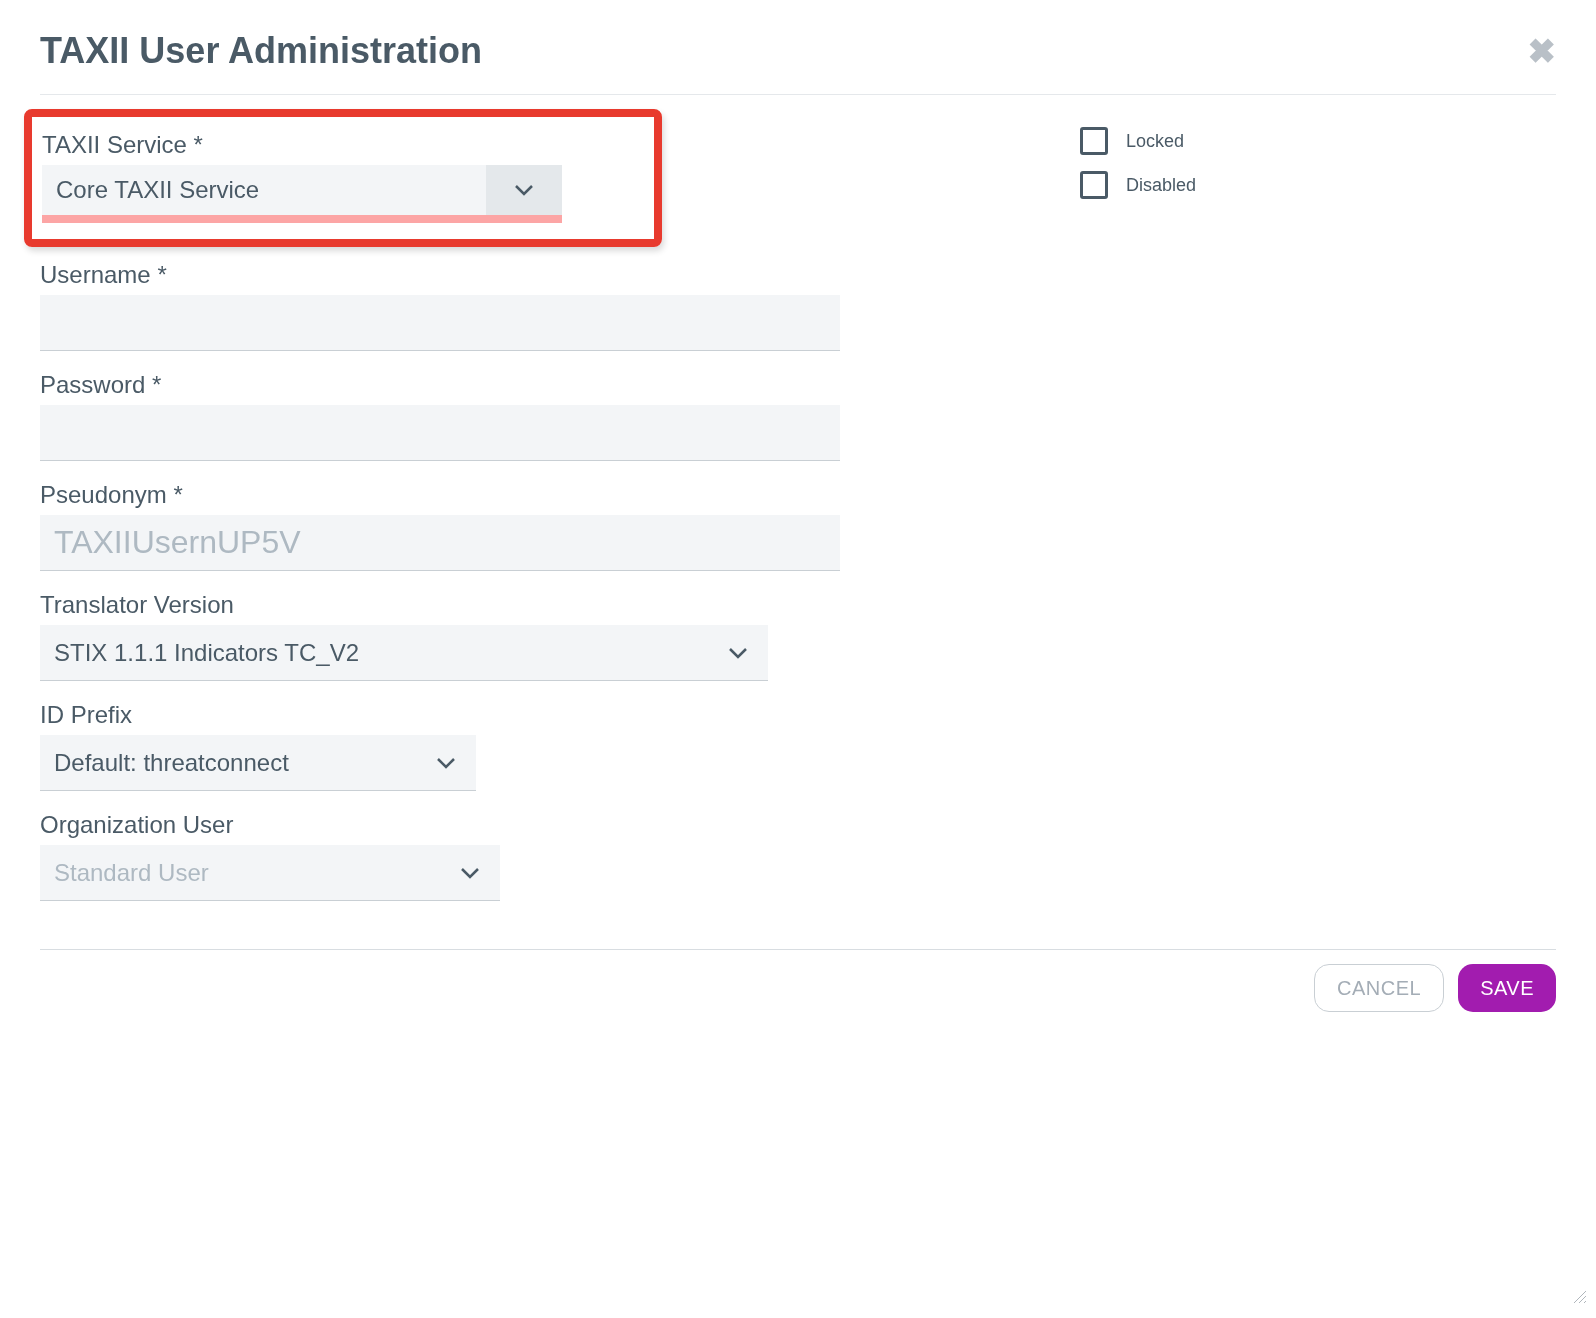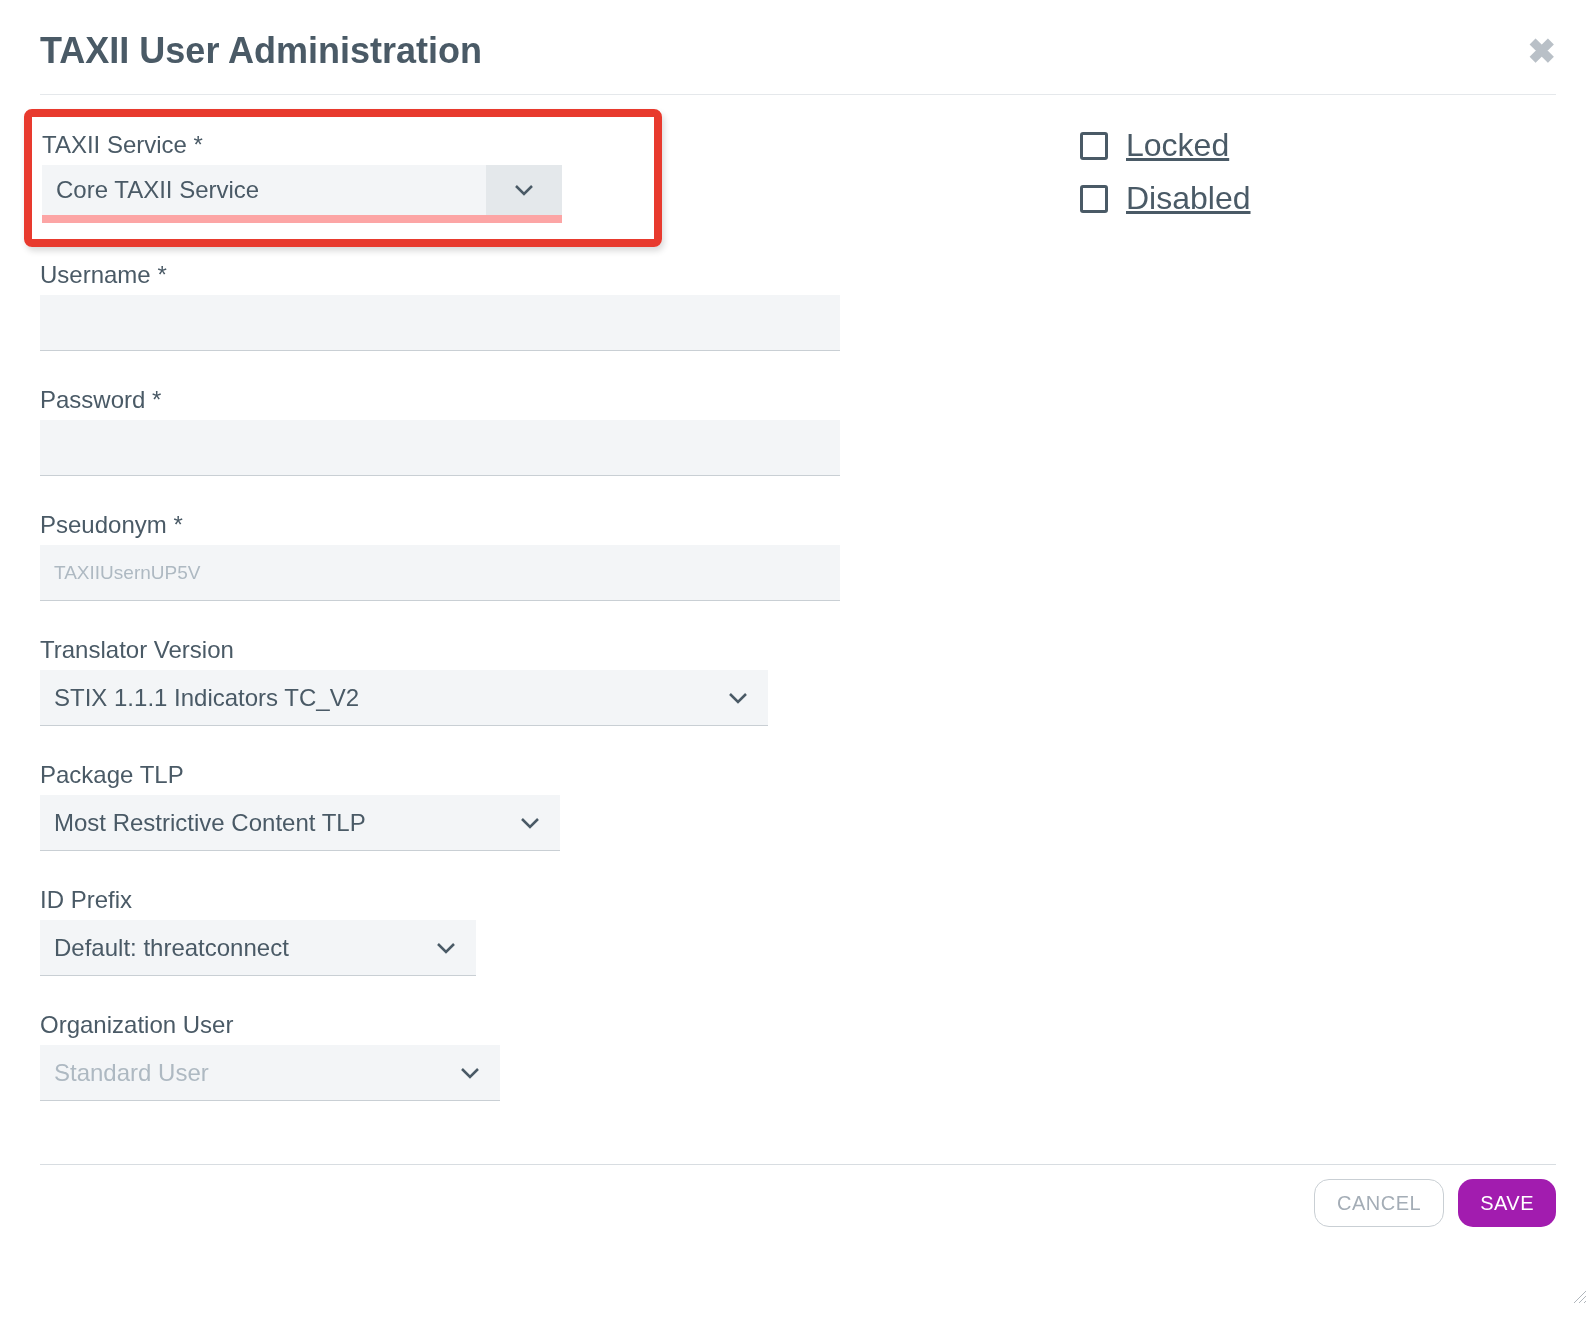--- a/index.html
+++ b/index.html
@@ -56,35 +56,35 @@
       border: 8px solid #e83a2e;
       border-radius: 8px;
       padding: 14px 18px 10px 10px;
       margin-bottom: 14px;
       margin-left: -16px;
       margin-top: -10px;
       width: 638px;
       box-shadow: 2px 4px 6px rgba(0,0,0,0.15);
     }
     .field {
-      margin-bottom: 35px;
+      margin-bottom: 20px;
     }
     .field-label {
       font-size: 24px;
       color: #4a5a66;
       margin-bottom: 6px;
       display: block;
     }
     .text-input {
       width: 800px;
       height: 56px;
       background: #f3f5f7;
       border: none;
       border-bottom: 1px solid #c9cfd4;
-      font-size: 19px;
+      font-size: 32px;
       color: #4a5a66;
       padding: 0 14px;
       outline: none;
     }
     .text-input::placeholder {
       color: #aeb9c2;
     }
     .dropdown {
       display: flex;
       align-items: center;
@@ -152,23 +152,22 @@
       cursor: pointer;
     }
     .checkbox-box {
       width: 28px;
       height: 28px;
       border: 3px solid #4a5a66;
       border-radius: 3px;
       flex-shrink: 0;
     }
     .checkbox-label {
-      font-size: 32px;
-      color: #4a5a66;
-      text-decoration: underline;
+      font-size: 18px;
+      color: #4a5a66;
     }
     .footer {
       margin-top: 28px;
       border-top: 1px solid #d8dde1;
       padding-top: 14px;
       display: flex;
       justify-content: flex-end;
       gap: 14px;
     }
     .btn {
@@ -253,31 +252,20 @@
         <div class="dropdown w-728">
           <div class="dropdown-value">STIX 1.1.1 Indicators TC_V2</div>
           <div class="dropdown-arrow">
             <svg class="chevron" viewBox="0 0 20 12">
                 <path d="M2 2 L10 10 L18 2"></path>
               </svg>
           </div>
         </div>
       </div>
 
-      <div class="field">
-        <label class="field-label">Package TLP</label>
-        <div class="dropdown w-520">
-          <div class="dropdown-value">Most Restrictive Content TLP</div>
-          <div class="dropdown-arrow">
-            <svg class="chevron" viewBox="0 0 20 12">
-                <path d="M2 2 L10 10 L18 2"></path>
-              </svg>
-          </div>
-        </div>
-      </div>
 
       <div class="field">
         <label class="field-label">ID Prefix</label>
         <div class="dropdown w-436">
           <div class="dropdown-value">Default: threatconnect</div>
           <div class="dropdown-arrow">
             <svg class="chevron" viewBox="0 0 20 12">
                 <path d="M2 2 L10 10 L18 2"></path>
               </svg>
           </div>

